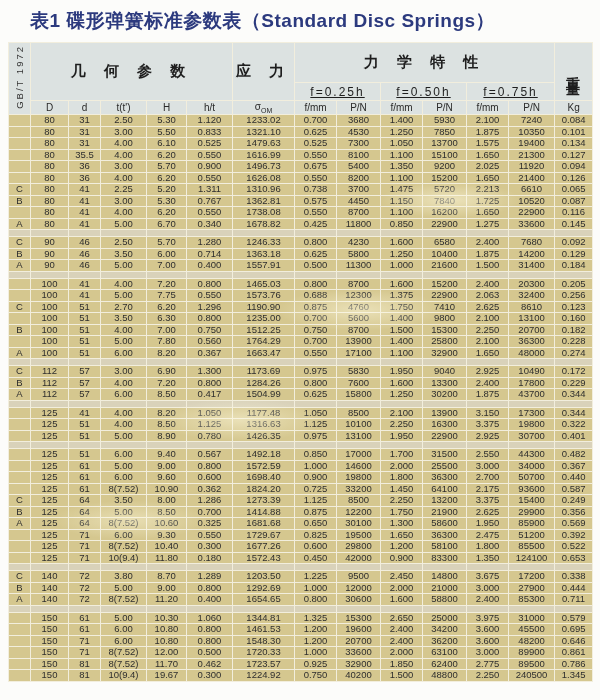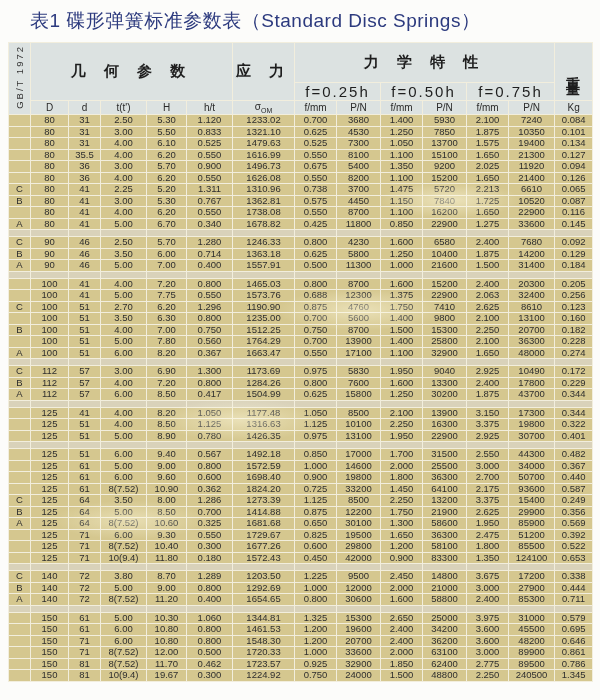--- a/index.html
+++ b/index.html
@@ -3,37 +3,37 @@
 <meta charset="utf-8">
 <style>
   html,body{margin:0;padding:0;}
   body{
     width:600px;height:700px;position:relative;overflow:hidden;
     background:#fcfcfa;
     font-family:"Liberation Sans","DejaVu Sans",sans-serif;
   }
   .title{
     position:absolute;top:8px;left:30px;
-    font-size:19px;font-weight:normal;color:#2c3a7e;letter-spacing:0.5px;
+    font-size:19px;font-weight:bold;color:#2c3a7e;letter-spacing:0.5px;
     white-space:nowrap;
   }
   table.spring{
     position:absolute;top:42px;left:8px;width:584px;
     border-collapse:collapse;table-layout:fixed;
   }
   table.spring th, table.spring td{
     border:1px solid #f2eedd;padding:0;margin:0;
     text-align:center;vertical-align:middle;
     overflow:hidden;white-space:nowrap;
   }
   thead th{background:#dce2e1;color:#222;font-weight:normal;}
   tr.h1 th.grp{font-size:15px;font-weight:bold;letter-spacing:7px;color:#1e1e1e;}
   tr.h1{height:40px;}
   tr.h2{height:18px;}
-  tr.h2 th{font-size:15px;letter-spacing:2px;color:#1e1e1e;}
+  tr.h2 th{font-size:12px;letter-spacing:2px;color:#1e1e1e;text-decoration:underline;}
   tr.h3{height:14px;}
   tr.h3 th{font-size:10px;color:#2a2a2a;}
   tr.h3 th sub{font-size:7px;}
   th.gbt{border-right:2px solid #fbfbf8;}
   .vert{
     writing-mode:vertical-rl;transform:rotate(180deg);
     font-size:9.5px;letter-spacing:2px;color:#333;display:inline-block;
   }
   .wt{
     writing-mode:vertical-rl;font-size:14px;font-weight:bold;
@@ -924,21 +924,21 @@
       </tr>
       <tr>
         <td class="lbl"></td>
         <td>150</td>
         <td>81</td>
         <td>10(9.4)</td>
         <td>19.67</td>
         <td>0.300</td>
         <td>1224.92</td>
         <td>0.750</td>
-        <td>24000</td>
+        <td>40200</td>
         <td>1.500</td>
         <td>48800</td>
         <td>2.250</td>
         <td>240500</td>
         <td>1.345</td>
       </tr>
     </tbody>
 </table>
 
 <div class="watermark"></div>

